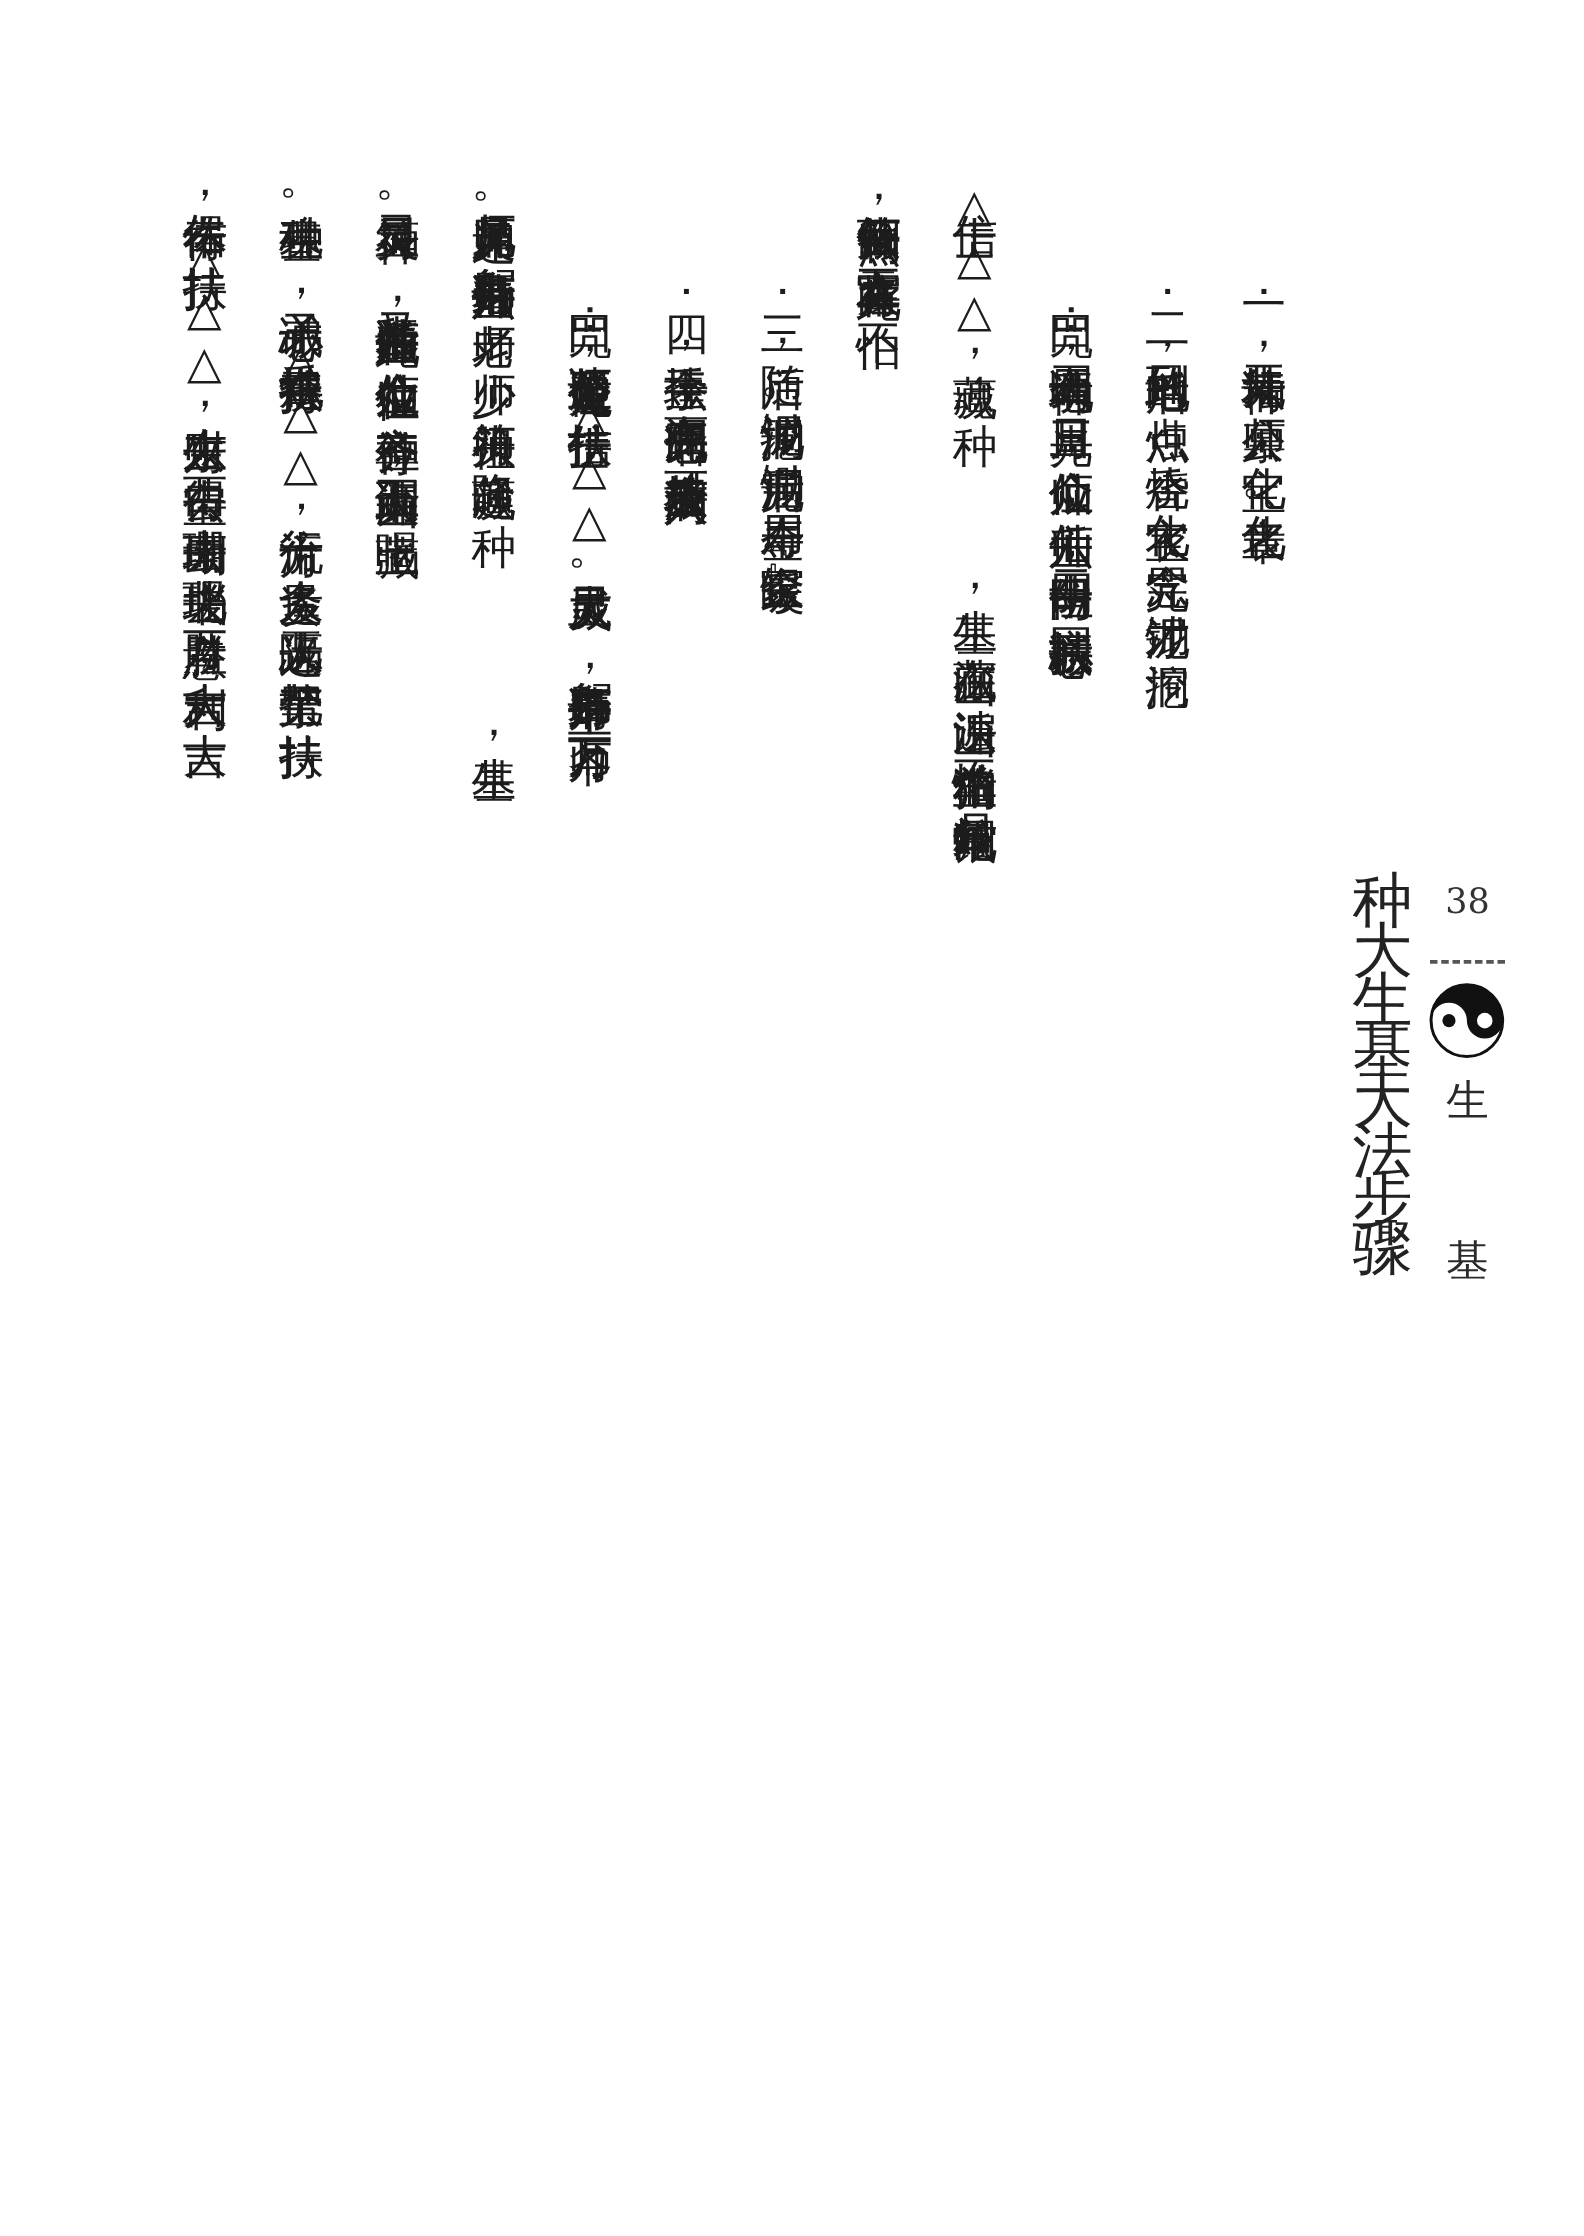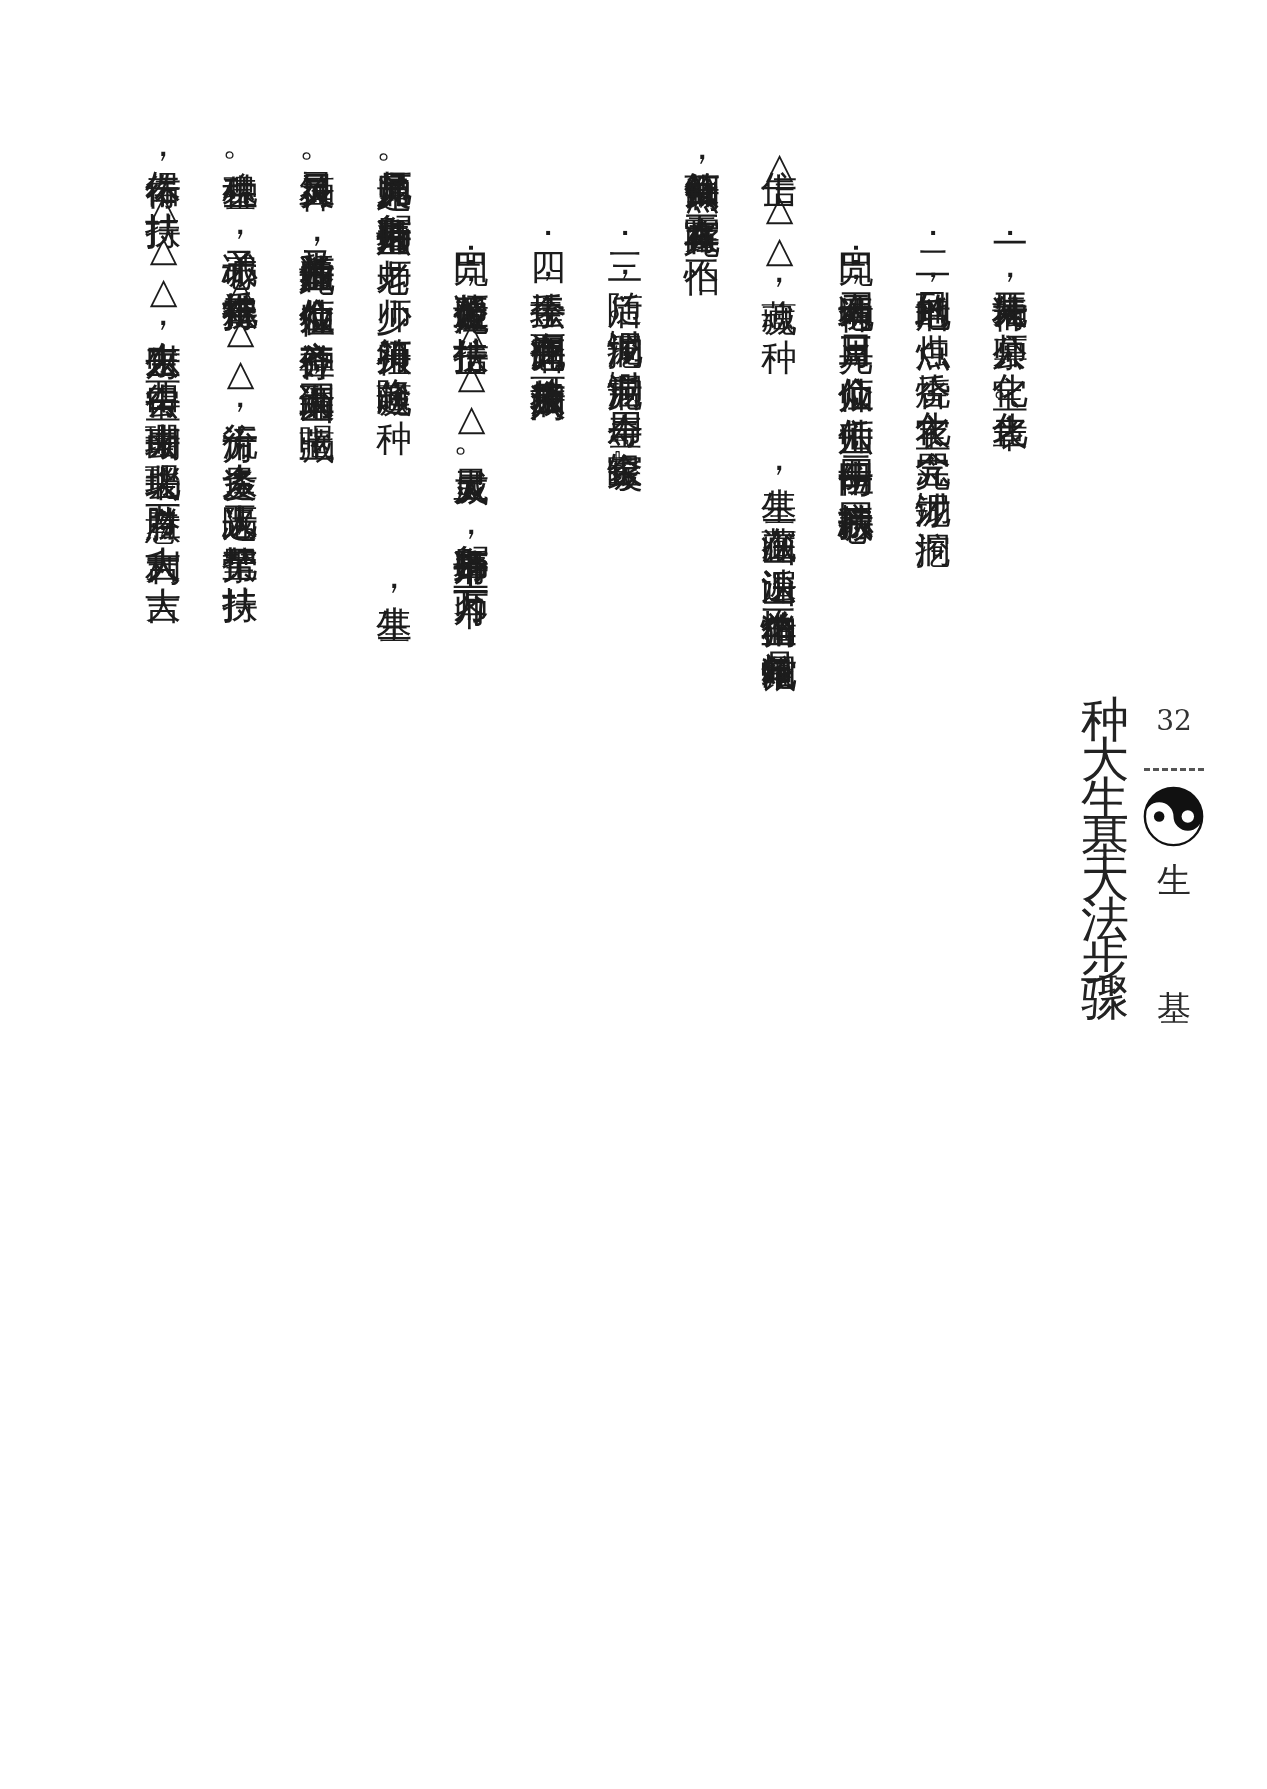--- a/index.html
+++ b/index.html
@@ -98,21 +98,21 @@
   <div class="vcol c6 indent">三．随后，锄泥挖洞。锄完洞后，用寿金、金银『暖冢』。</div>
   <div class="vcol c7 indent">四．手捧金坛，在洞面先念咒语，才可将金坛放入洞内。</div>
   <div class="vcol c8 indent">咒曰：请起师公登正龙位，扶持信士△△△大显威灵。　躬身拜请千千师主，万万师爷，</div>
   <div class="vcol c9">师兄师弟灵通。躬身拜请六壬仙师、老师、少师、符头祖师，降起藏魂，种　　　　　生基，</div>
   <div class="vcol c10">灵符显灵神。　又当拜请六壬仙师在此，众位仙师在位，齐齐尊神位，请到五大深山，喝土藏</div>
   <div class="vcol c11">魂种生基。　弟子诚心，香烛祀奉扶持△△△流行十方，贵人多逢，恶人远隔，劳把禁罡，扶持</div>
   <div class="vcol c12">保佑奉行，扶持△△△东去生财，西去得宝，南去珊瑚，北去玛瑙，万勝胜意，大吉大利，大吉</div>
 
   <div class="title-col">种大生基大法步骤</div>
 
-  <div class="edge-box page-number">32</div>
+  <div class="edge-box page-number">38</div>
 
   <div class="dash-divider"></div>
 
   <div class="taiji-wrap">
     <svg viewBox="-33 -33 66 66" width="63" height="63" aria-hidden="true">
 
       <circle cx="0" cy="0" r="30" fill="#ffffff" stroke="#111111" stroke-width="2.5"></circle>
 
       <path d="M -30,0 A 30,30 0 0,1 30,0 A 15,15 0 0,1 0,0 A 15,15 0 0,0 -30,0 Z" fill="#111111"></path>
 

